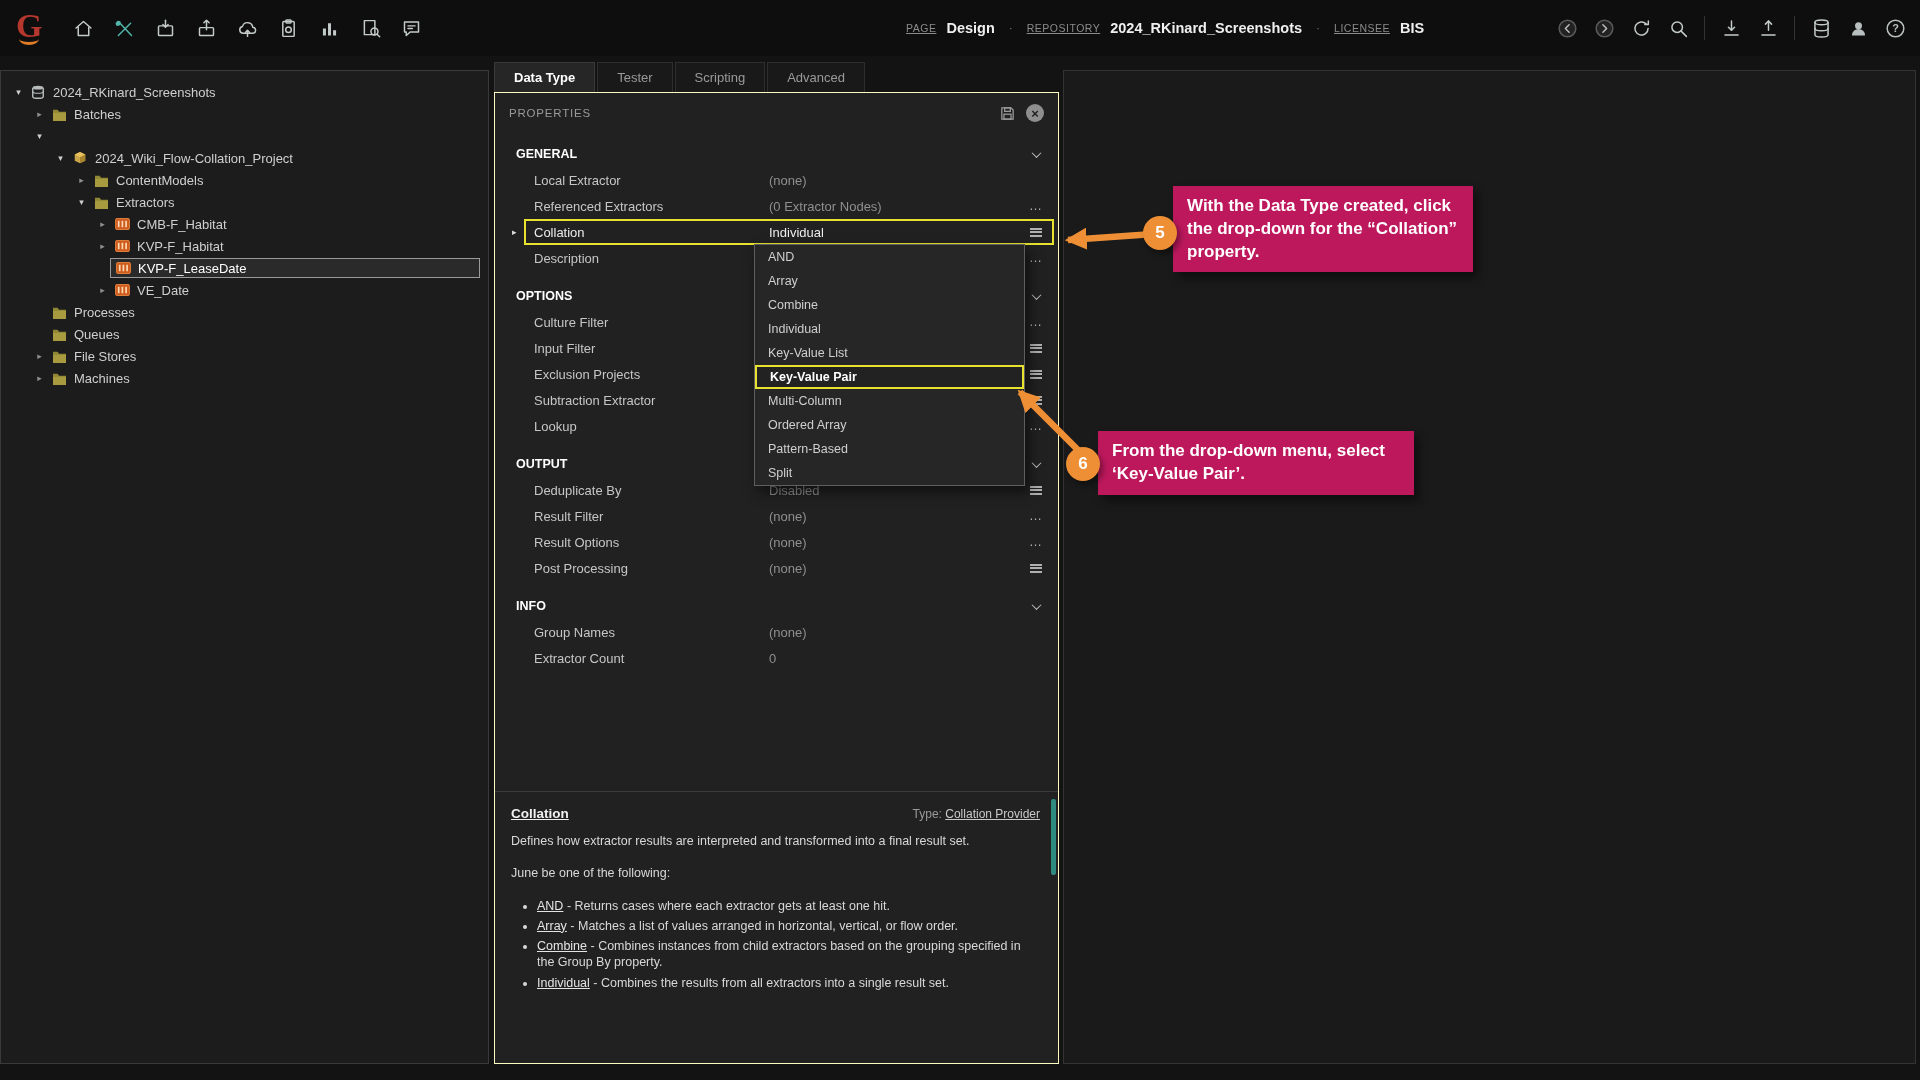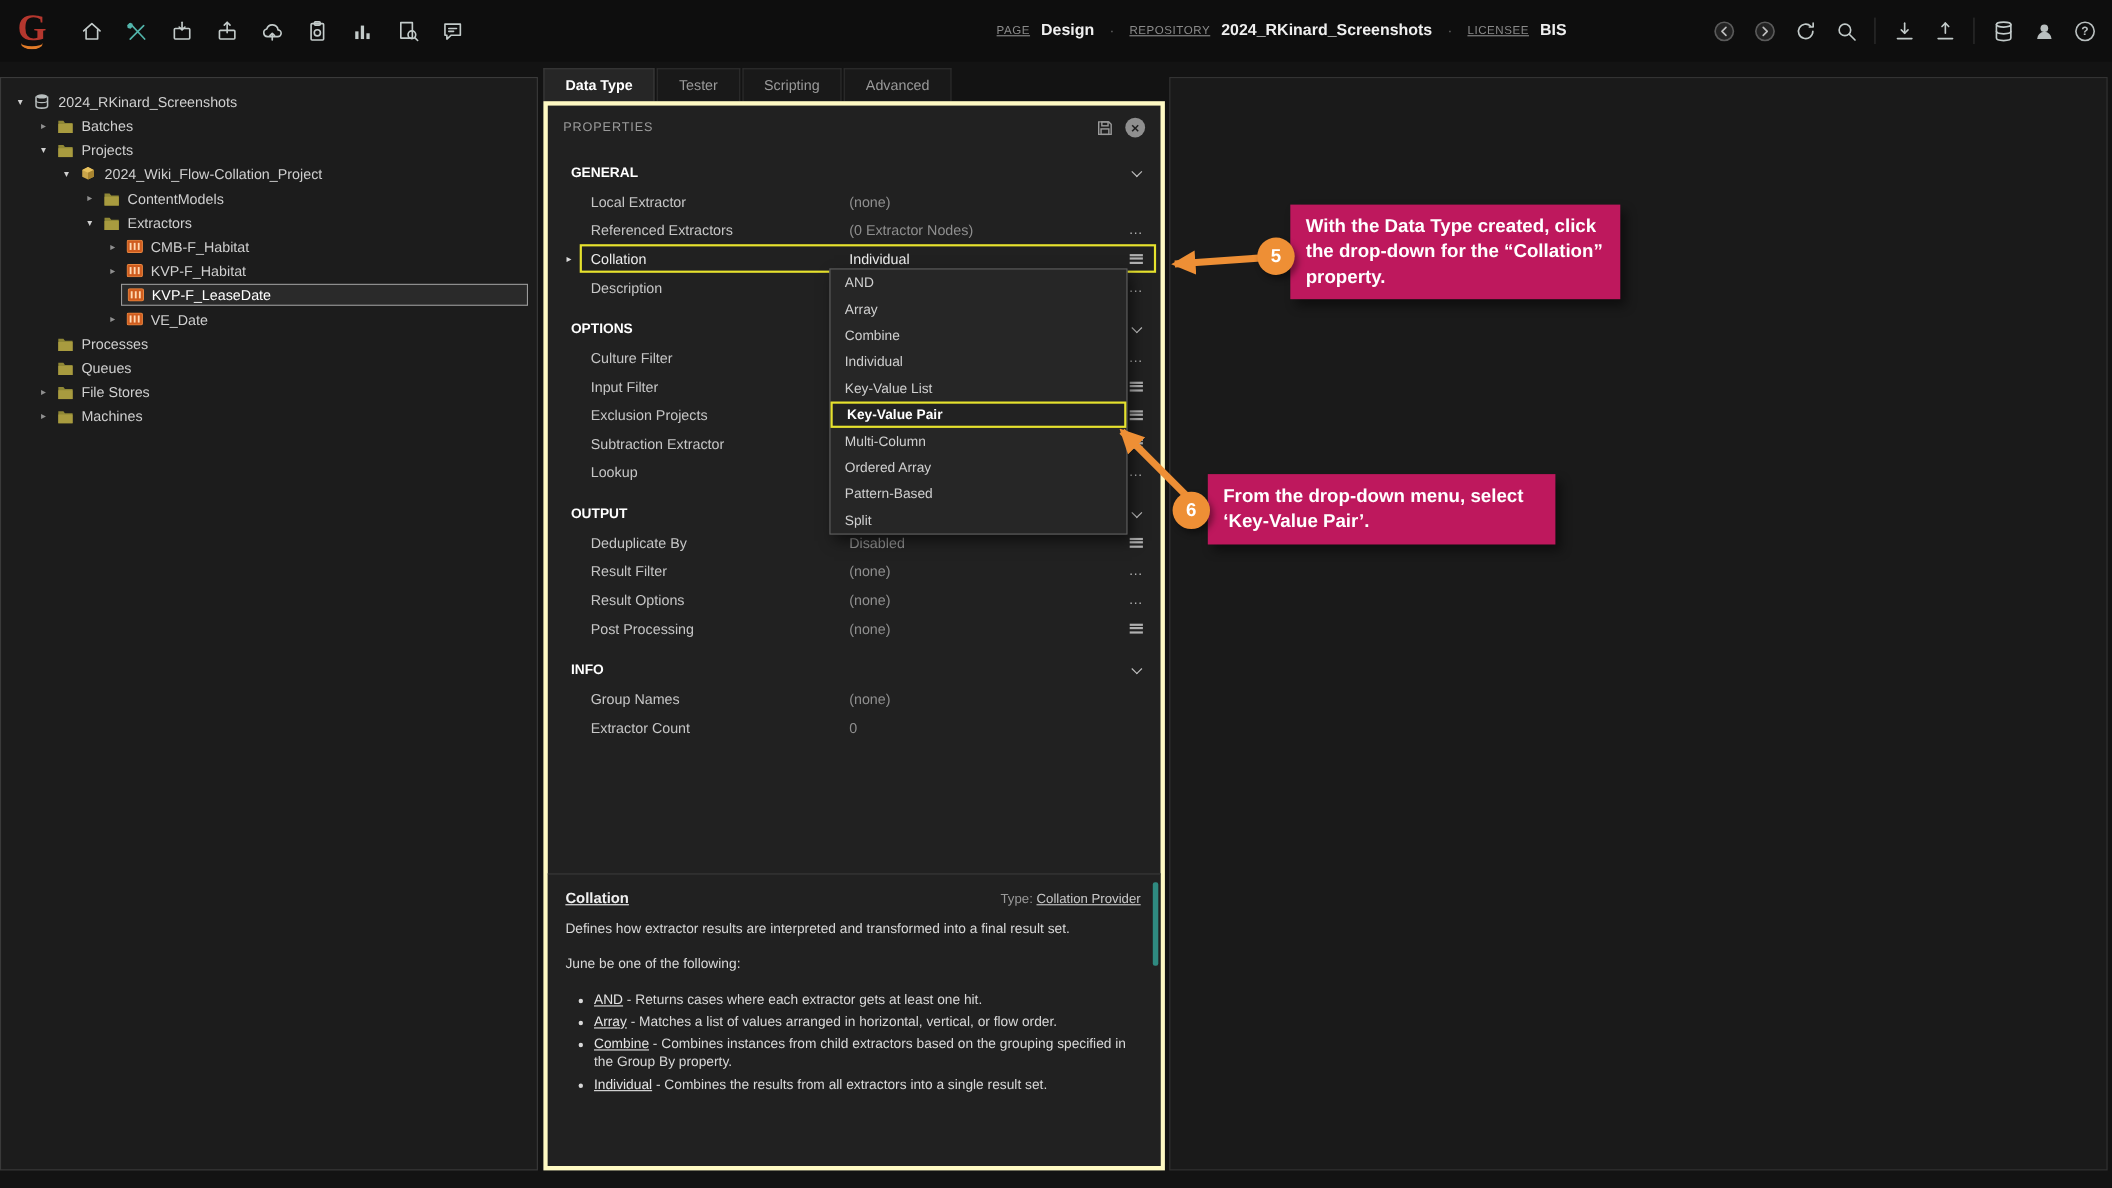--- a/index.html
+++ b/index.html
@@ -36,21 +36,21 @@
   .tree-icon{width:20px;flex:0 0 20px;display:flex;align-items:center;justify-content:center;margin-left:2px;}
   .tree-label{padding-left:5px;white-space:nowrap;}
 
   
   .main-col{position:absolute;left:494px;top:62px;width:623px;height:1002px;}
   .tab-bar{height:30px;display:flex;gap:2px;}
   .tab{padding:0 19px;line-height:29px;font-size:13px;color:#9a9a9a;background:#191919;
     border:1px solid #2e2e2e;border-bottom:none;cursor:pointer;}
   .tab.active{background:#262626;color:#fff;font-weight:bold;border-color:#3a3a3a;}
   .main-body{position:absolute;left:0;top:30px;width:565px;height:972px;background:#212121;
-    border:4px solid #fef9c3;}
+    border:1px solid #fef9c3;}
   .props-toolbar{height:40px;display:flex;align-items:center;padding:0 14px;}
   .props-title{font-size:11.5px;letter-spacing:.8px;color:#9a9a9a;}
   .props-tools{margin-left:auto;display:flex;align-items:center;gap:10px;}
   .i-save{cursor:pointer;display:flex;}
   .i-close{width:18px;height:18px;border-radius:50%;background:#8f8f8f;color:#1d1d1d;
     font-size:13px;font-weight:bold;display:flex;align-items:center;justify-content:center;cursor:pointer;}
 
   .grid{padding-top:2px;}
   .sec-header{height:26px;display:flex;align-items:center;padding:0 18px 0 21px;
     color:#fff;font-weight:bold;font-size:12.5px;margin-top:6px;cursor:pointer;}
@@ -262,29 +262,20 @@
           <svg width="15" height="13" viewBox="0 0 16 14">
             <path d="M1 2h5l1.5 2H15v10H1z" fill="#8f8735"></path>
             <path d="M1 5.2h14v8.8H1z" fill="#a89b3f"></path>
           </svg>
         </span>
         <span class="tree-label">Batches</span>
       </span>
     </div>
     <div class="tree-row" style="padding-left: 31px;">
       <span class="tree-arrow down">▾</span>
-      <span class="tree-content">
-        <span class="tree-icon">
-          <svg width="15" height="13" viewBox="0 0 16 14">
-            <path d="M1 2h5l1.5 2H15v10H1z" fill="#8f8735"></path>
-            <path d="M1 5.2h14v8.8H1z" fill="#a89b3f"></path>
-          </svg>
-        </span>
-        <span class="tree-label">Projects</span>
-      </span>
     </div>
     <div class="tree-row" style="padding-left: 52px;">
       <span class="tree-arrow down">▾</span>
       <span class="tree-content">
         <span class="tree-icon">
           <svg width="14" height="14" viewBox="0 0 16 16">
             <path d="M8 1l6 3v7l-6 3-6-3V4z" fill="#caa54a"></path>
             <path d="M8 1l6 3-6 3-6-3z" fill="#e8c15e"></path>
             <path d="M8 7v7l6-3V4z" fill="#a8842f"></path>
           </svg>

